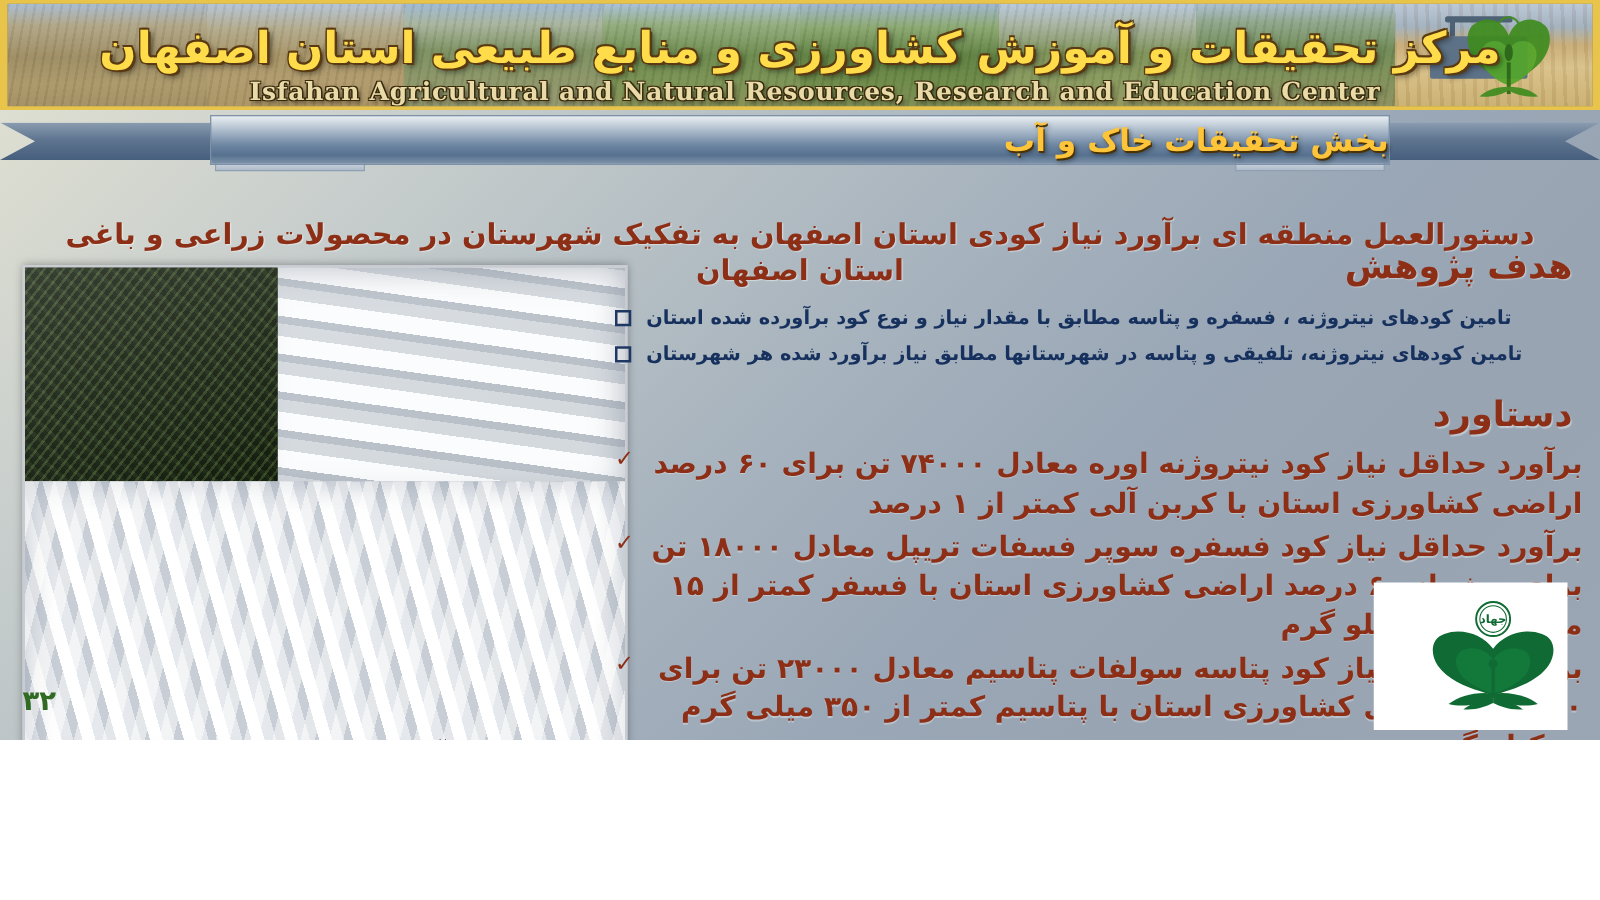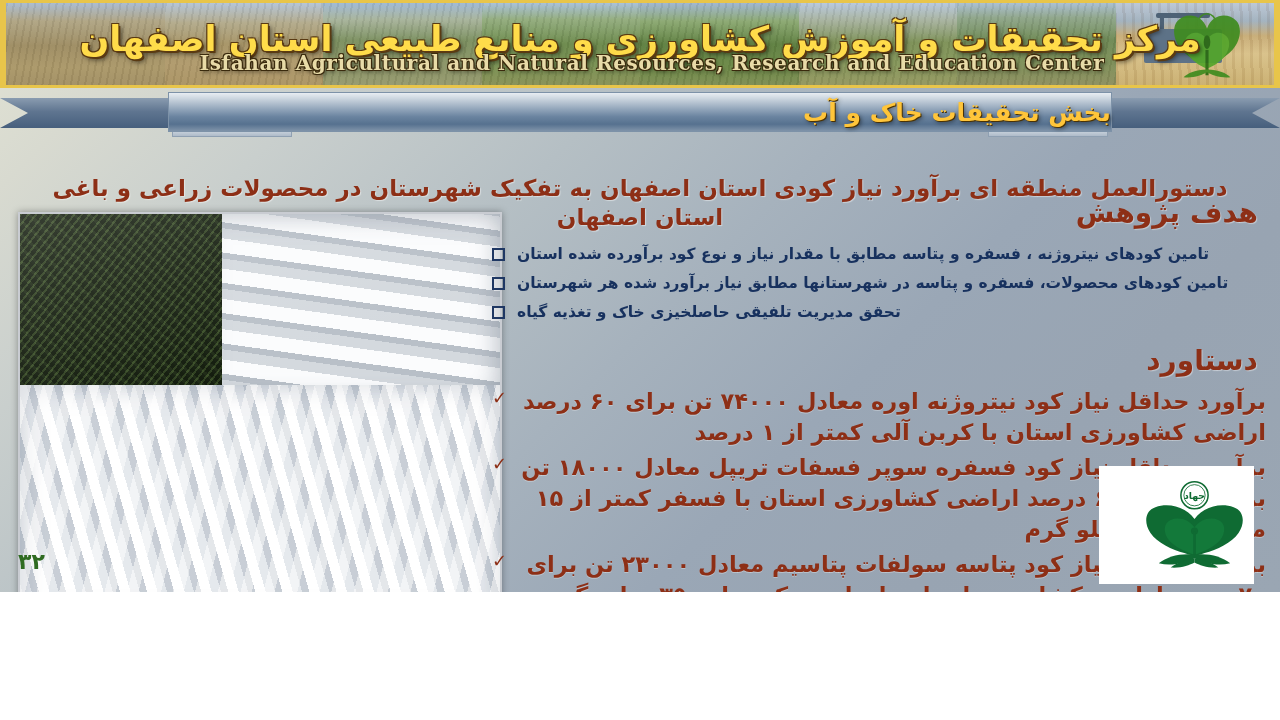--- a/index.html
+++ b/index.html
@@ -118,21 +118,21 @@
       -1px -1px 0 #5a3a12,
        1px -1px 0 #5a3a12,
       -1px  1px 0 #5a3a12,
        3px 3px 5px rgba(0,0,0,.55);
     direction: rtl;
     white-space: nowrap;
   }
 
   #header-title-en {
     position: absolute;
-    left: 0; right: 0; top: 48px;
+    left: 0; right: 0; top: 58px;
     z-index: 5;
     text-align: center;
     direction: ltr;
     font-family: "DejaVu Serif", "Liberation Serif", serif;
     font-size: 20px;
     font-weight: 700;
     color: #e8dba8;
     letter-spacing: 0.6px;
     text-shadow:
        1px 1px 0 #3a2a0d,
@@ -419,25 +419,21 @@
   <div id="content">
 
     <div id="heading-goal" class="section-heading">هدف پژوهش</div>
 
     <ul class="goal-list">
       <li class="goal-item">
         <span class="goal-text">تامین کودهای نیتروژنه ، فسفره و پتاسه مطابق با مقدار نیاز و نوع کود برآورده شده استان</span>
         <span class="bullet-box"></span>
       </li>
       <li class="goal-item">
-        <span class="goal-text">تامین کودهای محصولات، فسفره و پتاسه در شهرستانها مطابق نیاز برآورد شده هر شهرستان</span>
-        <span class="bullet-box"></span>
-      </li>
-      <li class="goal-item">
-        <span class="goal-text">تحقق مدیریت تلفیقی حاصلخیزی خاک و تغذیه گیاه</span>
+        <span class="goal-text">تامین کودهای نیتروژنه، تلفیقی و پتاسه در شهرستانها مطابق نیاز برآورد شده هر شهرستان</span>
         <span class="bullet-box"></span>
       </li>
     </ul>
 
     <div id="heading-achv" class="section-heading">دستاورد</div>
 
     <ul class="achv-list">
       <li class="achv-item" id="achv-1">
         <span class="achv-text">برآورد حداقل نیاز کود نیتروژنه اوره معادل ۷۴۰۰۰ تن برای ۶۰ درصد اراضی کشاورزی استان با کربن آلی کمتر از ۱ درصد</span>
         <span class="check-mark">✓</span>

